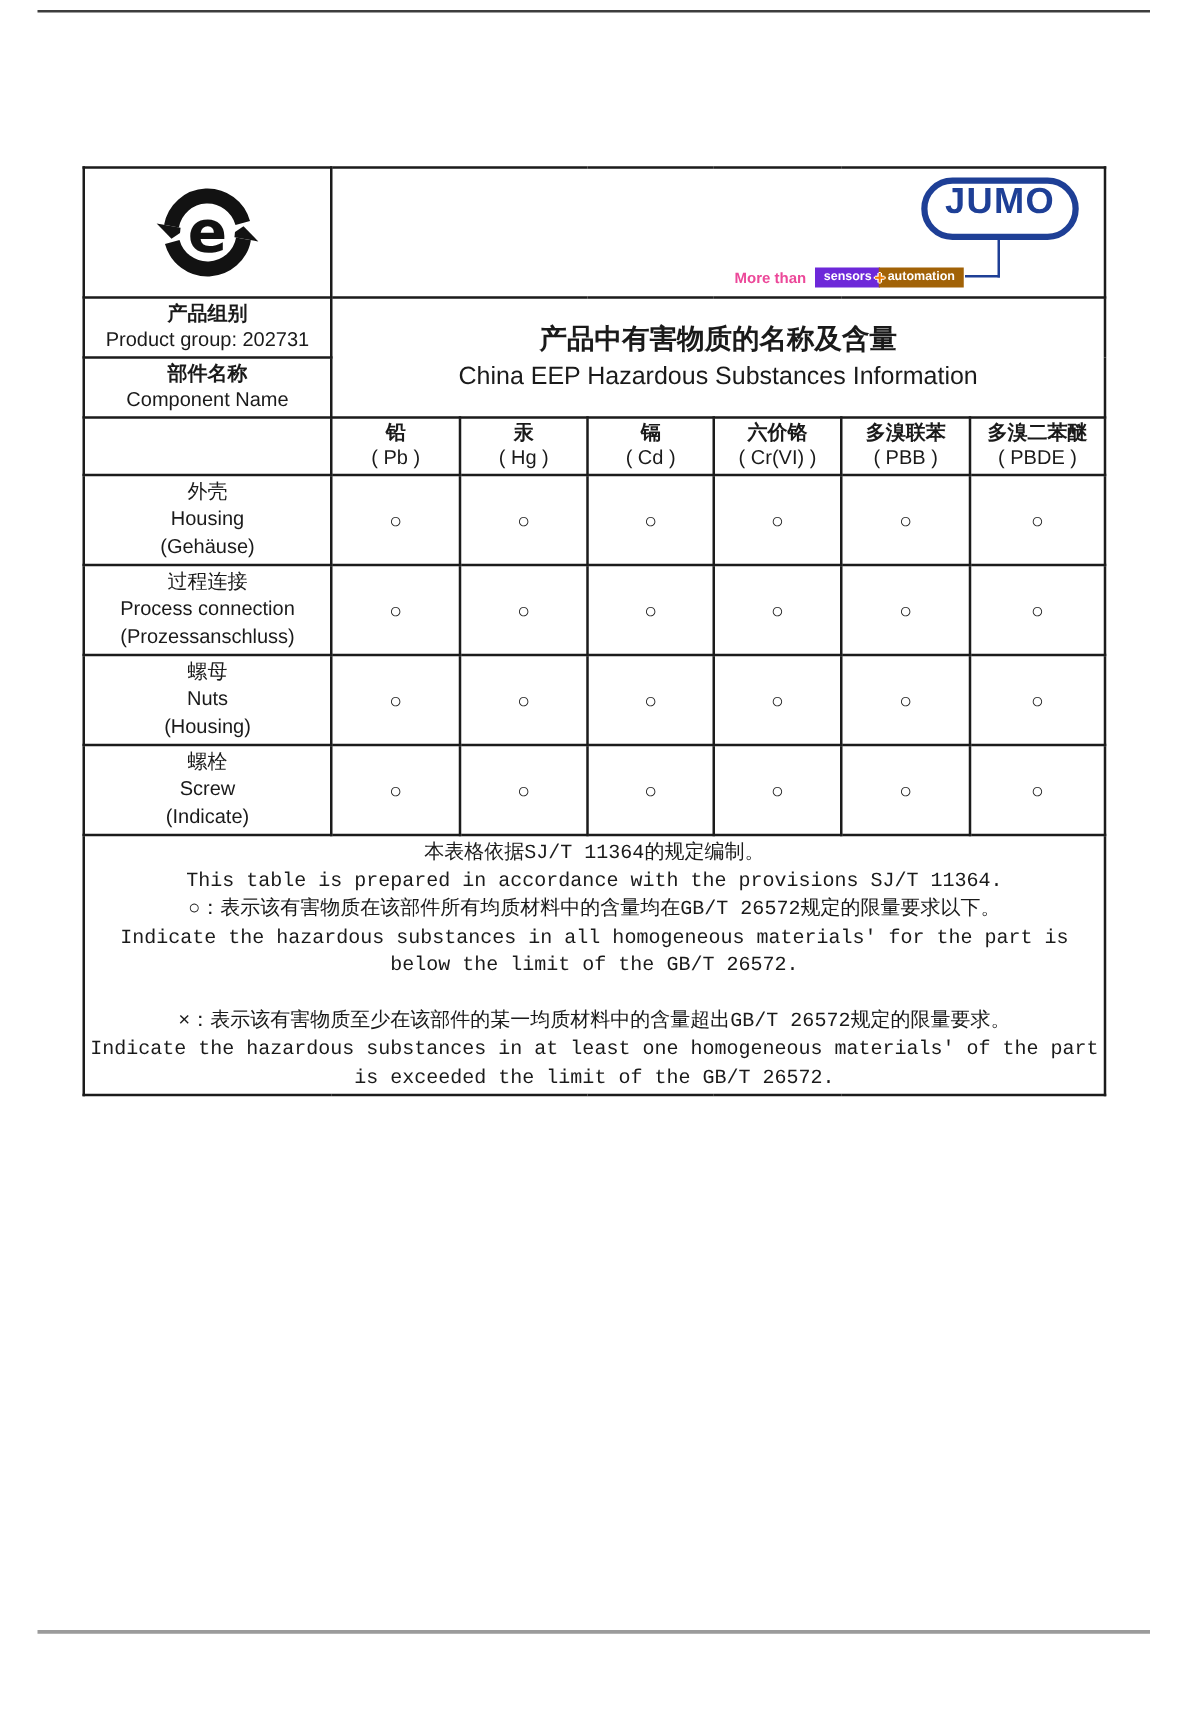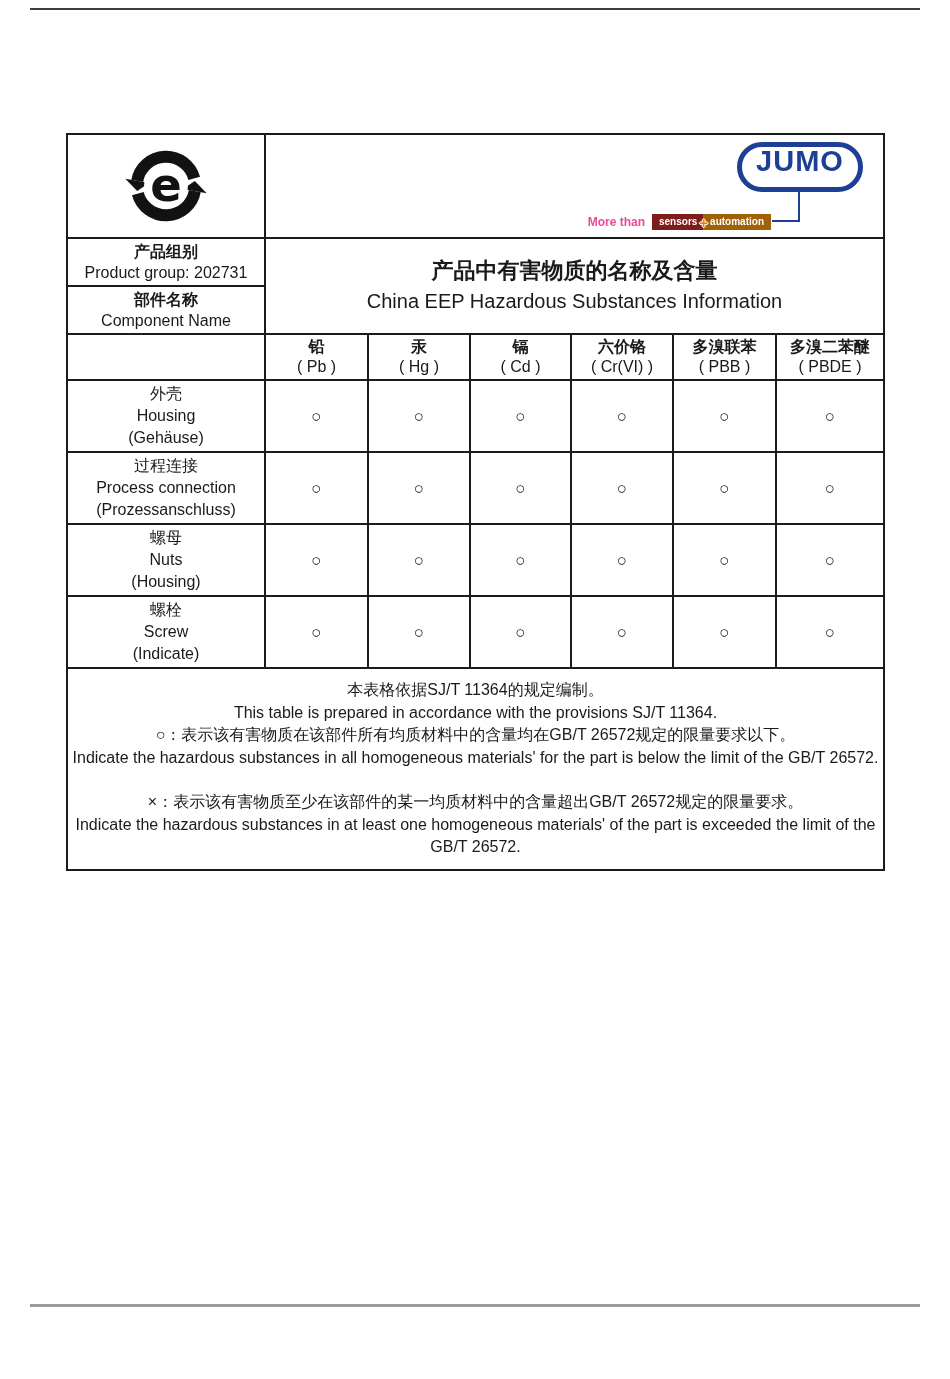--- a/index.html
+++ b/index.html
@@ -27,39 +27,39 @@
     display:flex; align-items:flex-start; justify-content:center;
   }
   .jumo-word { color:#1e3f96; font-size:29px; font-weight:bold; letter-spacing:1px; line-height:1; }
   .jumo-connector {
     position:absolute; right:83px; top:56px; width:28px; height:31px;
     border-right:2px solid #1e3f96; border-bottom:2px solid #1e3f96;
   }
   .tagline { position:absolute; top:79px; right:112px; display:flex; align-items:center; white-space:nowrap; }
   .tag-prefix { color:#ec4899; font-weight:bold; font-size:12px; margin-right:7px; }
   .badge { color:#ffffff; font-weight:bold; font-size:10px; padding:3px 7px; line-height:1; }
-  .badge-orange { background:#7f1d1d; }
+  .badge-orange { background:#6d28d9; }
   .badge-green  { background:#a16207; }
   .tag-plus {
     position:relative; z-index:2; margin:0 -5px; color:#ef7c00; font-weight:900; font-size:15px;
     text-shadow:-1px 0 #fff, 1px 0 #fff, 0 -1px #fff, 0 1px #fff; line-height:1;
   }
 
   .td-pg { height:48px; font-size:16px; line-height:21px; }
   .zh-strong { font-weight:bold; }
   .td-title { font-size:20px; line-height:30px; }
   .title-zh { font-weight:bold; font-size:22px; }
 
   .td-subhead { height:42px; font-size:16px; line-height:20px; }
   .sub-zh { font-weight:bold; }
 
   .td-comp { height:68px; font-size:16px; line-height:22px; }
   .td-val  { vertical-align:top; padding-top:10px; font-size:17px; line-height:17px; }
 
-  .td-notes { text-align:left; vertical-align:top; padding:12px 4px 12px 3px; height:202px; }
+  .td-notes { text-align:left; vertical-align:top; padding:12px 4px 12px 3px; height:202px;font-family:Liberation Mono, monospace; }
   .note-line { font-size:16px; line-height:22.5px; }
   .note-gap { height:22px; }
 </style>
 </head>
 <body>
 
 <div class="rule-top"></div>
 
 <table class="rohs">
   <colgroup>

